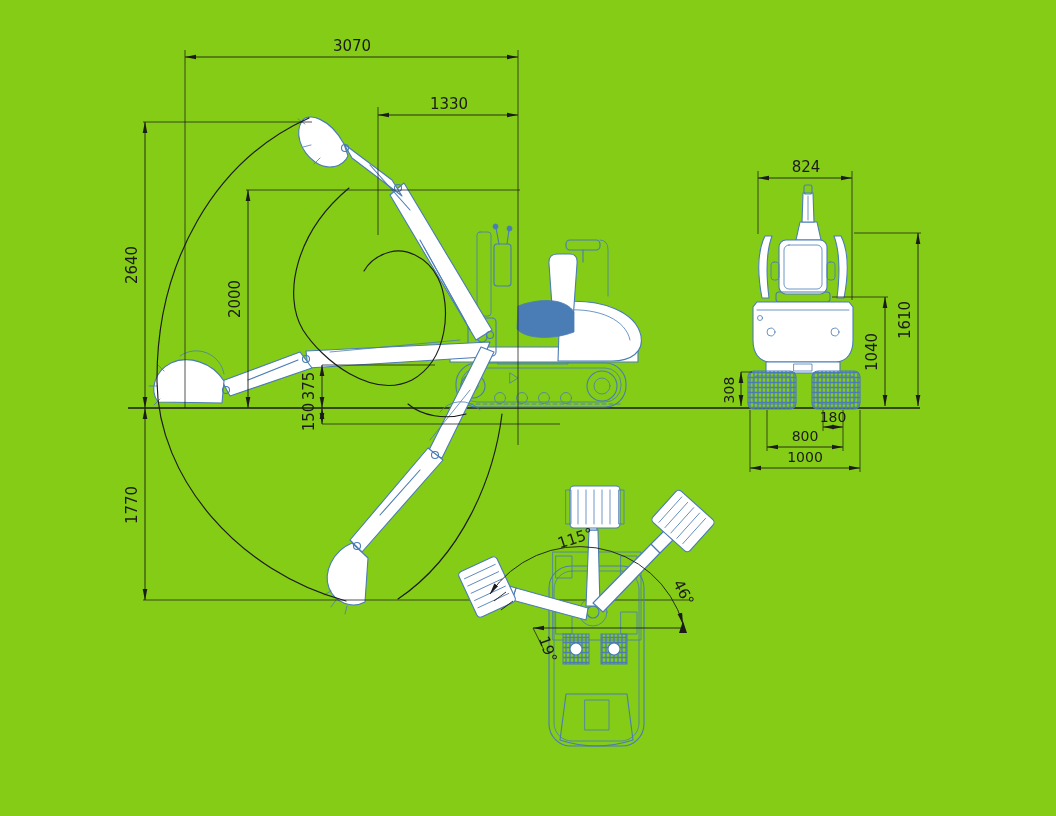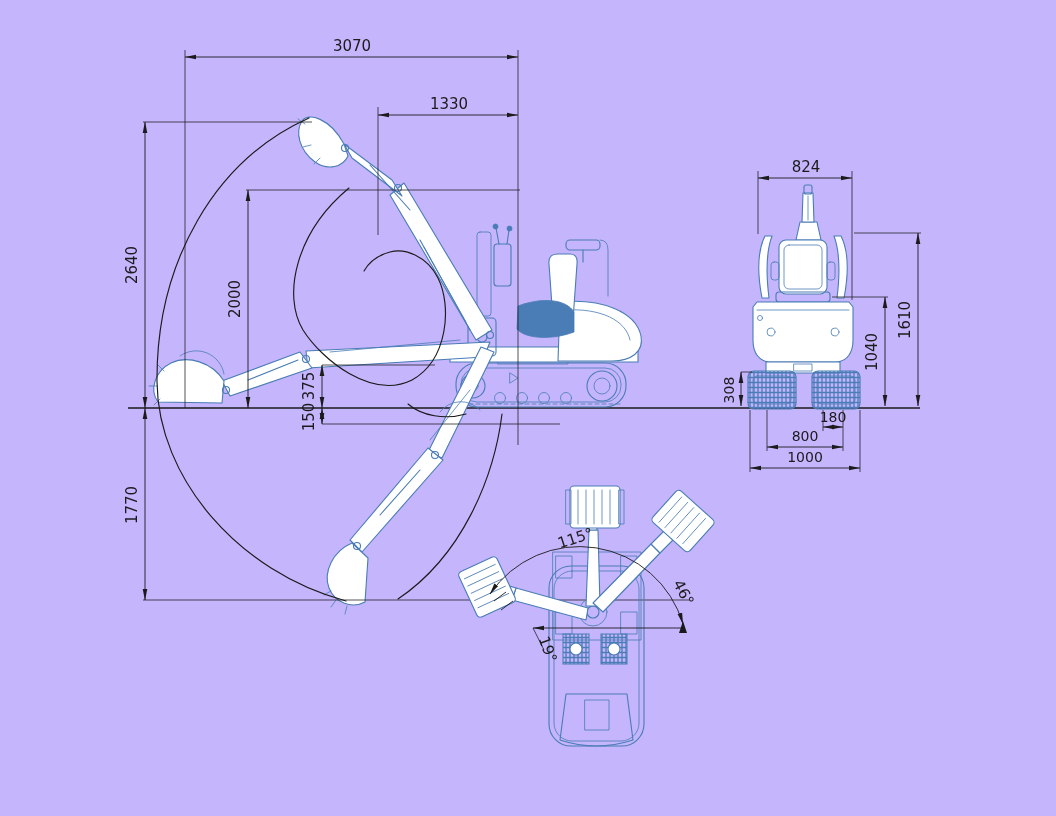--- a/index.html
+++ b/index.html
@@ -1,16 +1,16 @@
 <!DOCTYPE html>
 <html><head>
 <meta charset="utf-8">
 <style>
   html,body{margin:0;padding:0;background:#ffffff;}
-  .stage{position:relative;width:1056px;height:816px;background:#c4b5fd;overflow:hidden;
+  .stage{position:relative;width:1056px;height:816px;background:#84cc16;overflow:hidden;
          font-family:"DejaVu Sans",sans-serif;}
   svg text{fill:#1b1b1b;font-family:"DejaVu Sans",sans-serif;font-size:15px;}
   svg text.sm{font-size:14px;}
   .blue{stroke:#4a7cb5;fill:none;stroke-width:1.1;stroke-linejoin:round;stroke-linecap:round;}
   .blue2{stroke:#4a7cb5;fill:none;stroke-width:.8;stroke-linejoin:round;stroke-linecap:round;}
   .bluef{stroke:#4a7cb5;fill:#4a7cb5;stroke-width:.8;}
   .bluew{stroke:#4a7cb5;fill:#ffffff;stroke-width:1.1;stroke-linejoin:round;}
   .dim{stroke:#1b1b1b;stroke-width:.9;fill:none;}
   .dimthin{stroke:#1b1b1b;stroke-width:.75;fill:none;}
   .env{stroke:#1b1b1b;stroke-width:1.15;fill:none;stroke-linecap:round;}

